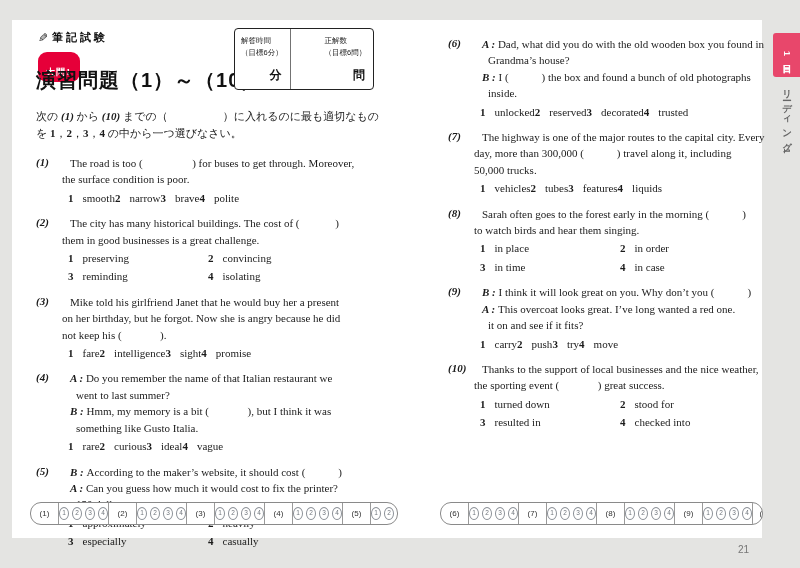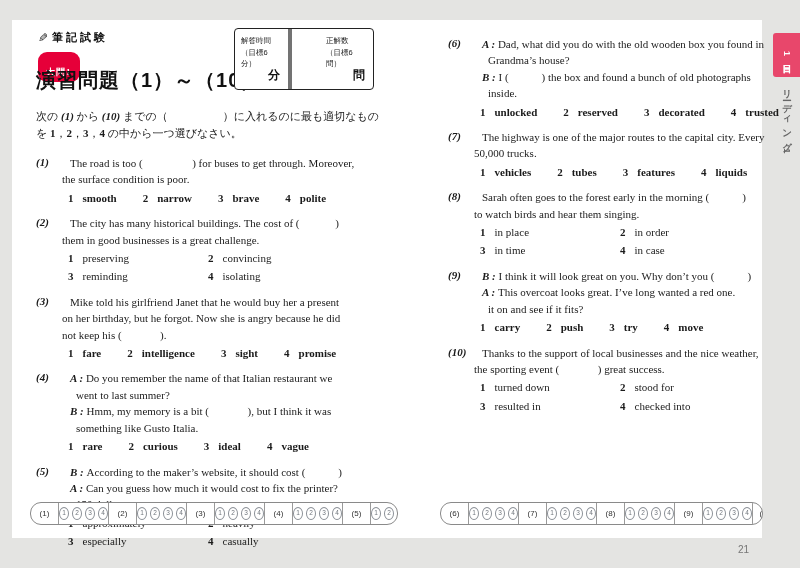--- a/index.html
+++ b/index.html
@@ -16,21 +16,21 @@
     font-size:11px;font-weight:bold;letter-spacing:3px;color:#111;display:flex;align-items:center;gap:4px;}
   .pencil{font-size:12px;letter-spacing:0;transform:scaleX(-1);display:inline-block;}
   .badge{position:absolute;left:26px;top:32px;background:#e60039;color:#fff;
     font-family:Liberation Serif, serif;font-size:9px;font-weight:bold;
     padding:14px 8px 3px;border-radius:9px;letter-spacing:1px;}
   .title{position:absolute;left:24px;top:47px;font-family:"Liberation Sans","DejaVu Sans",sans-serif;
     font-size:20px;font-weight:bold;letter-spacing:1px;color:#111;}
   .scorebox{position:absolute;left:222px;top:8px;width:138px;height:60px;border:1.5px solid #222;
     border-radius:4px;display:flex;background:#fff;}
   .sb-half{flex:1;position:relative;padding:6px 6px;}
-  .sb-half + .sb-half{border-left:4px solid #737373;padding-left:34px;}
+  .sb-half + .sb-half{border-left:1px solid #737373;padding-left:34px;}
   .sb-label{font-family:"Liberation Sans","DejaVu Sans",sans-serif;font-size:7.5px;line-height:1.55;color:#222;}
   .sb-unit{position:absolute;right:8px;bottom:5px;font-family:"Liberation Sans","DejaVu Sans",sans-serif;
     font-size:12px;font-weight:bold;color:#111;}
 
   
   .col{position:absolute;}
   #col-left{left:24px;top:88px;width:372px;}
   #col-right{left:436px;top:16px;width:316px;}
 
   #inst{font-size:11px;line-height:17px;margin-bottom:13px;color:#1b1b1b;}
@@ -38,21 +38,21 @@
 
   .question{position:relative;margin-bottom:6px;}
   .q-num{position:absolute;left:0;top:1px;font-size:11px;font-weight:bold;font-style:italic;}
   .q-body{margin-left:26px;font-size:11px;line-height:16.4px;}
   .q-line{white-space:pre;}
   .q-line.ind1{padding-left:8px;}
   .q-line.ind2{padding-left:14px;}
   .seg-bi{font-weight:bold;font-style:italic;}
   .seg-b{font-weight:bold;}
   .q-options{margin:2px 0 9px 6px;font-size:11px;line-height:16.4px;}
-  .q-options.row{display:flex;gap:26px;font-weight:bold;}
+  .q-options.row{display:flex;}
   .q-options.grid2{display:grid;grid-template-columns:140px auto;row-gap:2px;}
   .opt b{margin-right:9px;}
 
   
   .strip{position:absolute;height:21px;border:1.3px solid #8a8a8a;border-radius:11px;
     display:flex;align-items:stretch;overflow:hidden;background:#fff;}
   #strip-left{left:18px;top:482px;width:366px;}
   #strip-right{left:428px;top:482px;width:321px;}
   .cell{display:flex;align-items:center;justify-content:center;border-right:1px solid #9a9a9a;}
   .cell:last-child{border-right:none;}
@@ -215,20 +215,21 @@
               <span class="opt"><b>4</b><span>trusted</span></span>
             </div>
     </div>
   </div>
 
   <div class="question">
     <span class="q-num">(7)</span>
     <div class="q-body">
       <div class="q-lines">
               <div class="q-line ind1"><span>The highway is one of the major routes to the capital city. Every</span></div>
+              <div class="q-line ind0"><span>day, more than 300,000 (            ) travel along it, including</span></div>
               <div class="q-line ind0"><span>50,000 trucks.</span></div>
             </div>
       <div class="q-options row">
               <span class="opt"><b>1</b><span>vehicles</span></span>
               <span class="opt"><b>2</b><span>tubes</span></span>
               <span class="opt"><b>3</b><span>features</span></span>
               <span class="opt"><b>4</b><span>liquids</span></span>
             </div>
     </div>
   </div>

